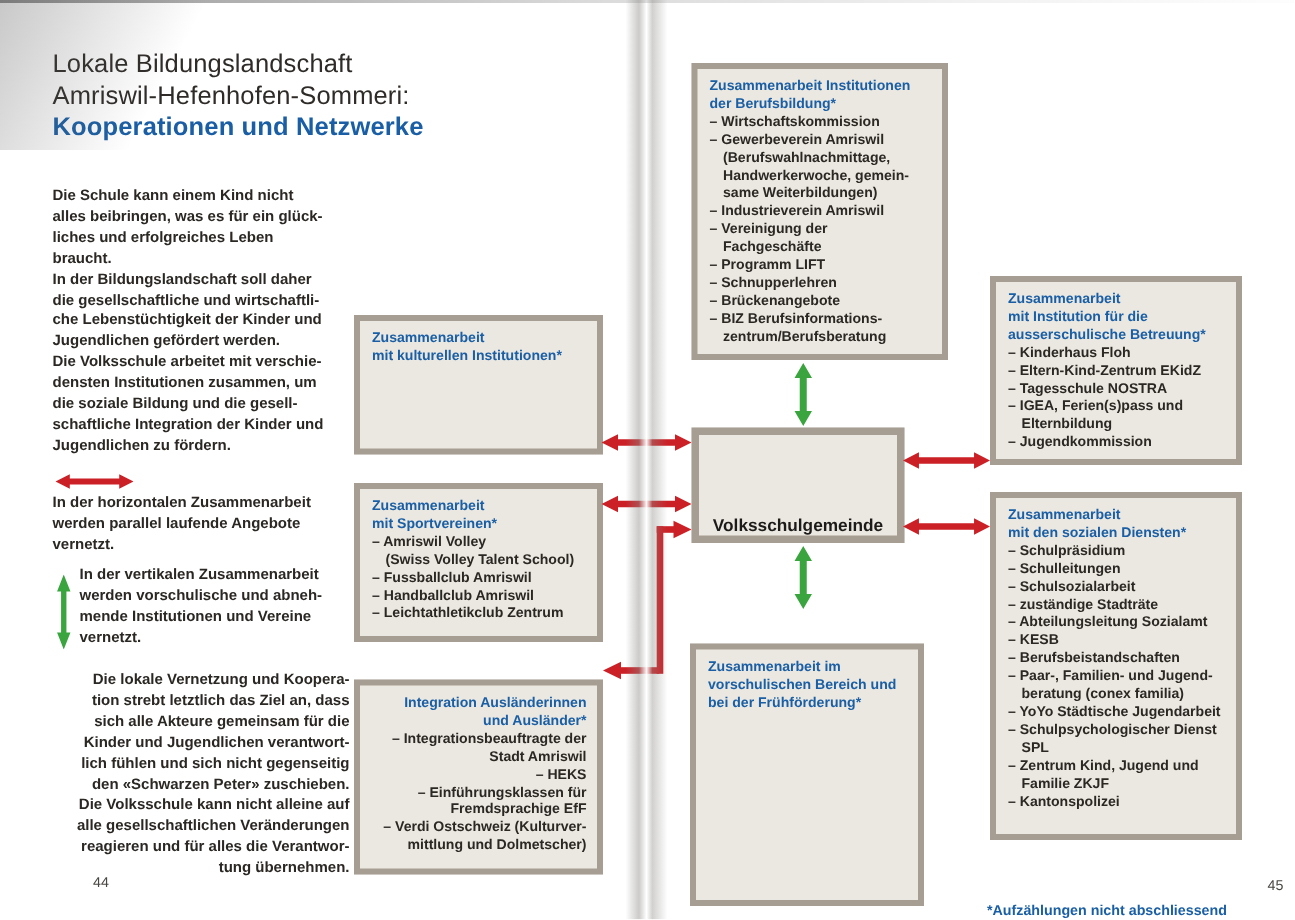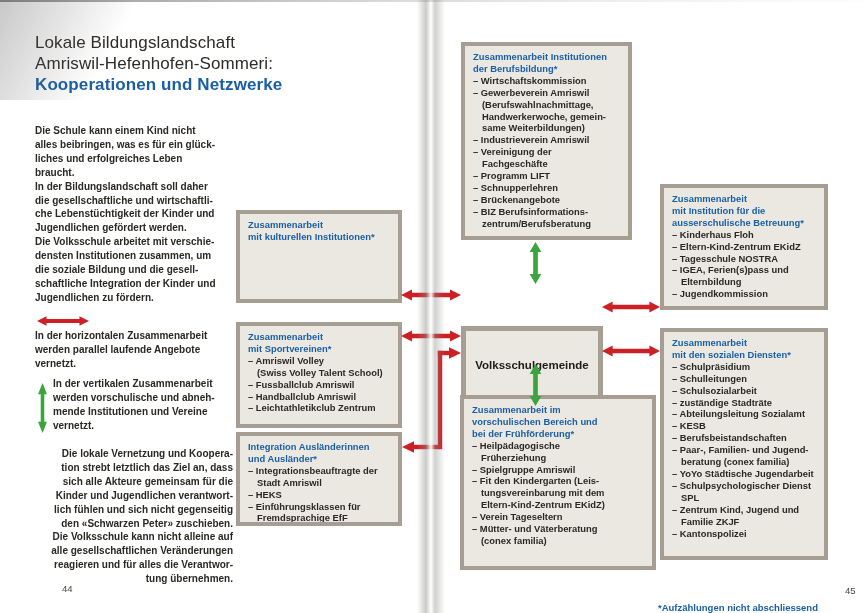--- a/index.html
+++ b/index.html
@@ -22,22 +22,22 @@
     border:4px solid var(--box-border);
     padding:5px 7px 4px 8px; z-index:2; overflow:hidden;
     font-size:9.4px; line-height:11.9px; font-weight:bold; color:#2b2824;
   }
   .dbox-title { color:var(--title-blue); white-space:pre-line; }
   .dbox-list { list-style:none; margin:0; padding:0; }
   .dbox-list li { white-space:pre-line; padding-left:9px; text-indent:-9px; }
   .vsg {
     box-sizing:border-box; background:var(--box-fill);
     border:5px solid var(--box-border); z-index:2;
-    display:flex; align-items:center; justify-content:center;
-    font-size:11.5px; font-weight:bold; color:#1d1b19;margin-top:41px;
+    display:flex; align-items:flex-end; justify-content:center;
+    font-size:11.5px; font-weight:bold; color:#1d1b19;
   }
 
   
   .arrow { z-index:3; }
   .arrow svg { display:block; width:100%; height:100%; }
   .arrow svg * { fill:currentColor; }
   .arrow-red { color:var(--red-arrow); }
   .arrow-green { color:var(--green-arrow); }
 
   
@@ -126,21 +126,21 @@
 mit Sportvereinen*</div>
     <ul class="dbox-list">
         <li>– Amriswil Volley
 (Swiss Volley Talent School)</li>
         <li>– Fussballclub Amriswil</li>
         <li>– Handballclub Amriswil</li>
         <li>– Leichtathletikclub Zentrum</li>
       </ul>
   </div>
 
-  <div class="abs dbox" style="left:236px; top:432px; width:166px; height:94px;">
+  <div class="abs dbox" style="left:236px; top:453px; width:166px; height:130px;text-align:right;">
     <div class="dbox-title">Integration Ausländerinnen
 und Ausländer*</div>
     <ul class="dbox-list">
         <li>– Integrationsbeauftragte der
 Stadt Amriswil</li>
         <li>– HEKS</li>
         <li>– Einführungsklassen für
 Fremdsprachige EfF</li>
         <li>– Verdi Ostschweiz (Kulturver-
 mittlung und Dolmetscher)</li>
@@ -200,35 +200,24 @@
 beratung (conex familia)</li>
         <li>– YoYo Städtische Jugendarbeit</li>
         <li>– Schulpsychologischer Dienst
 SPL</li>
         <li>– Zentrum Kind, Jugend und
 Familie ZKJF</li>
         <li>– Kantonspolizei</li>
       </ul>
   </div>
 
-  <div class="abs dbox" style="left:460px; top:395px; width:196px; height:175px;">
+  <div class="abs dbox" style="left:460px; top:429px; width:156px; height:175px;">
     <div class="dbox-title">Zusammenarbeit im
 vorschulischen Bereich und
 bei der Frühförderung*</div>
-    <ul class="dbox-list">
-        <li>– Heilpädagogische
-Früherziehung</li>
-        <li>– Spielgruppe Amriswil</li>
-        <li>– Fit den Kindergarten (Leis-
-tungsvereinbarung mit dem
-Eltern-Kind-Zentrum EKidZ)</li>
-        <li>– Verein Tageseltern</li>
-        <li>– Mütter- und Väterberatung
-(conex familia)</li>
-      </ul>
   </div>
 
   <div class="abs arrow arrow-red" style="left:401px; top:287px; width:60px; height:16px;">
     <svg viewBox="0 0 60 16" preserveAspectRatio="none" aria-hidden="true">
       <path d="M0 8 L11 2.5 L11 5.8 L49 5.8 L49 2.5 L60 8 L49 13.5 L49 10.2 L11 10.2 L11 13.5 Z"></path>
     </svg>
   </div>
 
   <div class="abs arrow arrow-red" style="left:401px; top:328px; width:60px; height:16px;">
     <svg viewBox="0 0 60 16" preserveAspectRatio="none" aria-hidden="true">

